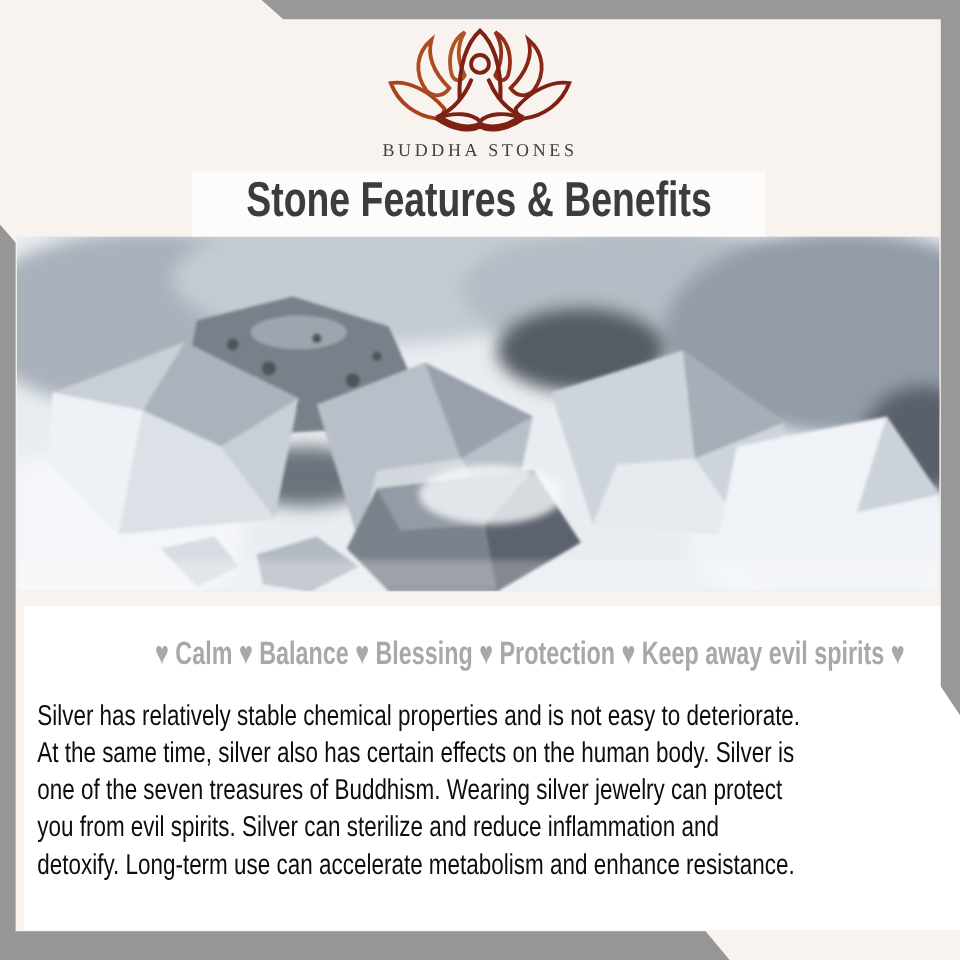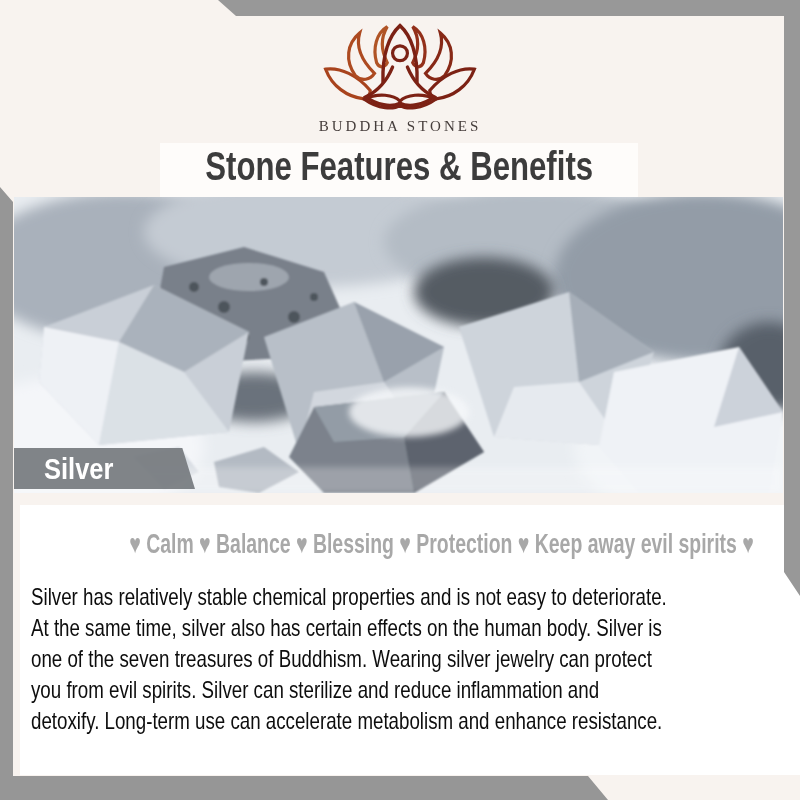--- a/index.html
+++ b/index.html
@@ -131,23 +131,20 @@
         <circle cx="655" cy="235" r="3" fill="#4b525a"></circle>
           <circle cx="690" cy="215" r="3" fill="#4b525a"></circle>
         <path d="M600,175 L725,150 L769,215 L755,296 L625,296 L585,250 Z" fill="#eff2f6"></path>
         <path d="M725,150 L769,215 L700,230 Z" fill="#ccd2da"></path>
         <path d="M200,265 L250,250 L285,275 L245,296 L205,290 Z" fill="#b3bac3"></path>
         <path d="M120,260 L165,250 L185,275 L150,292 Z" fill="#d8dde3"></path>
       </g>
       <ellipse cx="395" cy="215" rx="60" ry="25" fill="#f6f8fa" opacity="0.8" filter="url(#bl3)"></ellipse>
       <rect y="270" width="769" height="26" fill="#ffffff" opacity="0.25" filter="url(#bl3)"></rect>
     </svg>
-    <div class="photo-label">
-      <span>Silver</span>
-    </div>
   </div>
 
   <div class="content-panel">
     <div class="benefits-line">♥ Calm ♥ Balance ♥ Blessing ♥ Protection ♥ Keep away evil spirits ♥</div>
     <div class="description">
       <div class="desc-line">Silver has relatively stable chemical properties and is not easy to deteriorate.</div>
       <div class="desc-line">At the same time, silver also has certain effects on the human body. Silver is</div>
       <div class="desc-line">one of the seven treasures of Buddhism. Wearing silver jewelry can protect</div>
       <div class="desc-line">you from evil spirits. Silver can sterilize and reduce inflammation and</div>
       <div class="desc-line">detoxify. Long-term use can accelerate metabolism and enhance resistance.</div>

